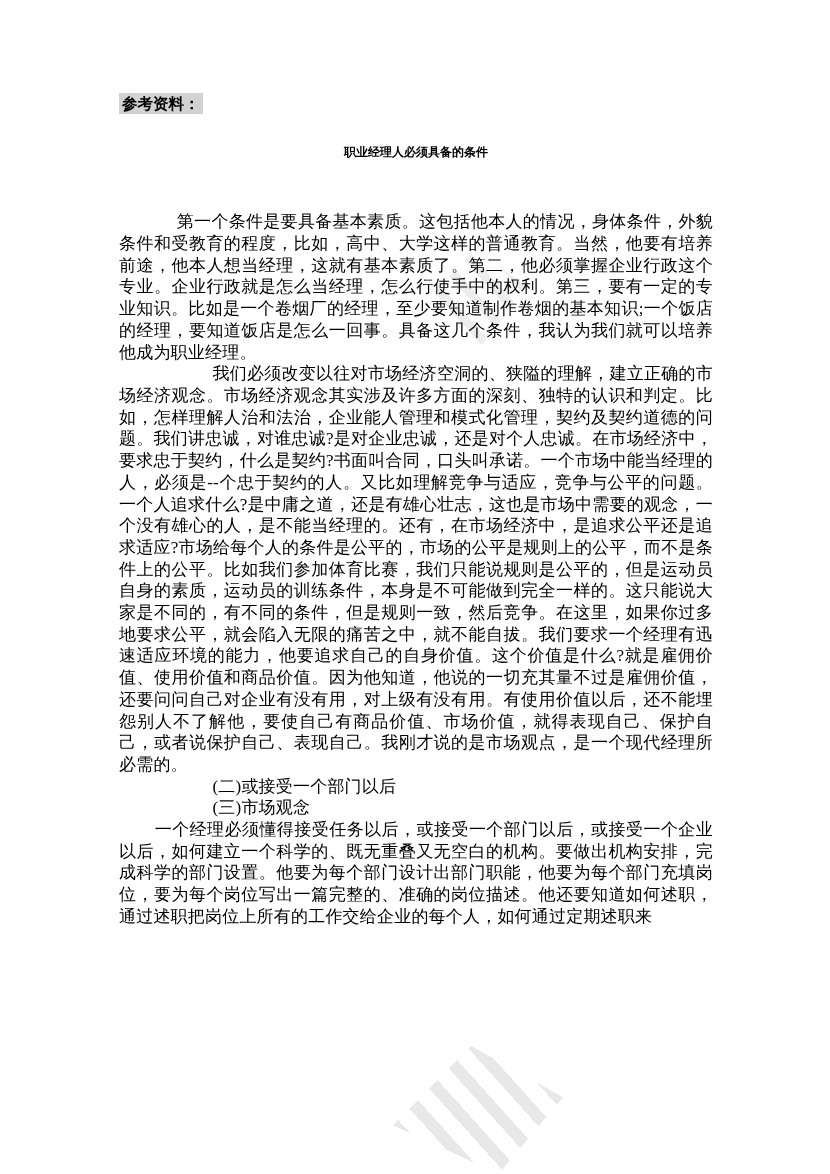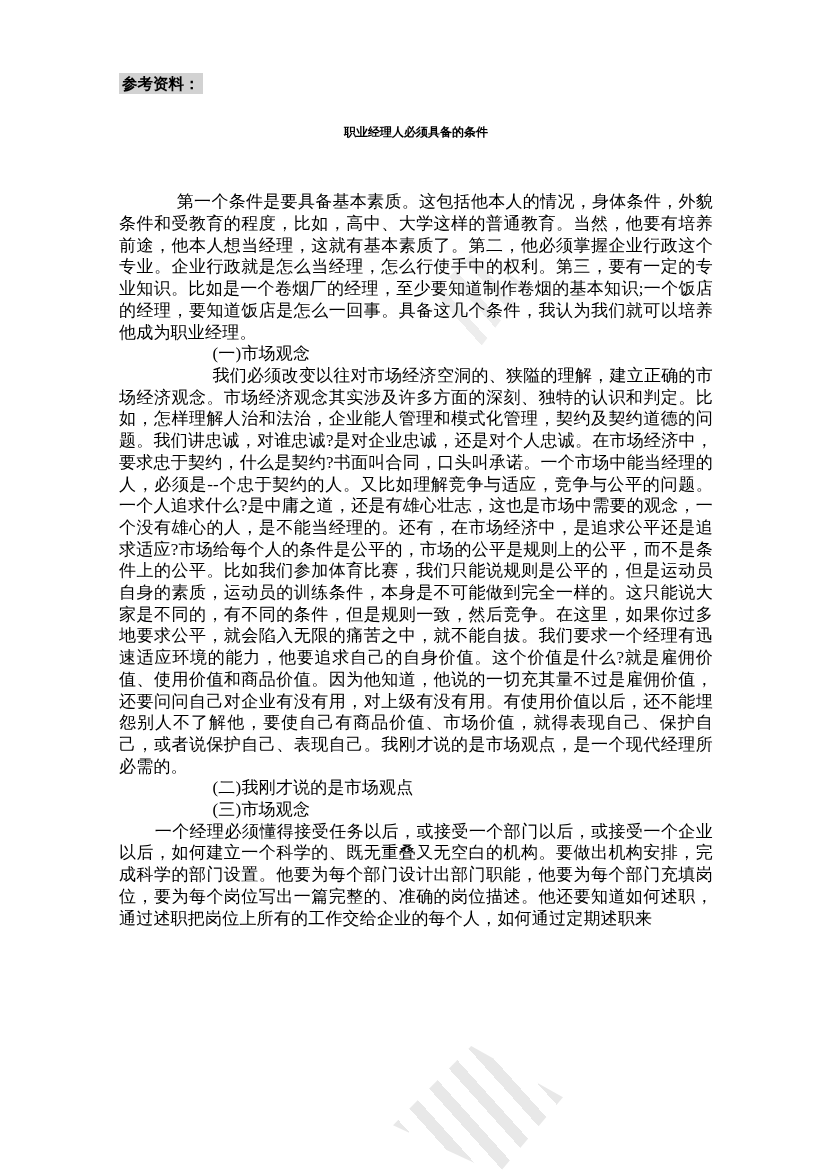--- a/index.html
+++ b/index.html
@@ -20,20 +20,21 @@
     width: 594px;
   }
   .ref-row { padding-top: 73px; }
   .ref-label {
     display: inline-block;
     background: #d2d2d2;
     font-weight: 700;
     font-size: 15.5px;
     line-height: 1.25;
     padding: 1px 3px;
+    margin-top: 20px;
   }
   .doc-title {
     margin: 27px 0 0 0;
     text-align: center;
     font-size: 12px;
     font-weight: 700;
     line-height: 22px;
   }
   .body-text {
     margin-top: 48px;
@@ -71,23 +72,22 @@
 <div class="page">
 
   <div class="ref-row">
     <span class="ref-label">参考资料：</span>
   </div>
 
   <h1 class="doc-title">职业经理人必须具备的条件</h1>
 
   <div class="body-text">
     <p class="ind-a">第一个条件是要具备基本素质。这包括他本人的情况，身体条件，外貌条件和受教育的程度，比如，高中、大学这样的普通教育。当然，他要有培养前途，他本人想当经理，这就有基本素质了。第二，他必须掌握企业行政这个专业。企业行政就是怎么当经理，怎么行使手中的权利。第三，要有一定的专业知识。比如是一个卷烟厂的经理，至少要知道制作卷烟的基本知识;一个饭店的经理，要知道饭店是怎么一回事。具备这几个条件，我认为我们就可以培养他成为职业经理。</p>
-    <p class="ind-b">(一)市场观念</p>
     <p class="ind-b">我们必须改变以往对市场经济空洞的、狭隘的理解，建立正确的市场经济观念。市场经济观念其实涉及许多方面的深刻、独特的认识和判定。比如，怎样理解人治和法治，企业能人管理和模式化管理，契约及契约道德的问题。我们讲忠诚，对谁忠诚?是对企业忠诚，还是对个人忠诚。在市场经济中，要求忠于契约，什么是契约?书面叫合同，口头叫承诺。一个市场中能当经理的人，必须是--个忠于契约的人。又比如理解竞争与适应，竞争与公平的问题。一个人追求什么?是中庸之道，还是有雄心壮志，这也是市场中需要的观念，一个没有雄心的人，是不能当经理的。还有，在市场经济中，是追求公平还是追求适应?市场给每个人的条件是公平的，市场的公平是规则上的公平，而不是条件上的公平。比如我们参加体育比赛，我们只能说规则是公平的，但是运动员自身的素质，运动员的训练条件，本身是不可能做到完全一样的。这只能说大家是不同的，有不同的条件，但是规则一致，然后竞争。在这里，如果你过多地要求公平，就会陷入无限的痛苦之中，就不能自拔。我们要求一个经理有迅速适应环境的能力，他要追求自己的自身价值。这个价值是什么?就是雇佣价值、使用价值和商品价值。因为他知道，他说的一切充其量不过是雇佣价值，还要问问自己对企业有没有用，对上级有没有用。有使用价值以后，还不能埋怨别人不了解他，要使自己有商品价值、市场价值，就得表现自己、保护自己，或者说保护自己、表现自己。我刚才说的是市场观点，是一个现代经理所必需的。</p>
-    <p class="ind-b">(二)我刚才说的是市场观点</p>
+    <p class="ind-b">(二)或接受一个部门以后</p>
     <p class="ind-b">(三)市场观念</p>
     <p class="ind-c">一个经理必须懂得接受任务以后，或接受一个部门以后，或接受一个企业以后，如何建立一个科学的、既无重叠又无空白的机构。要做出机构安排，完成科学的部门设置。他要为每个部门设计出部门职能，他要为每个部门充填岗位，要为每个岗位写出一篇完整的、准确的岗位描述。他还要知道如何述职，通过述职把岗位上所有的工作交给企业的每个人，如何通过定期述职来</p>
   </div>
 
 </div>
 
 <div class="wm wm-top"></div>
 <div class="wm wm-bottom"></div>
 
 </body></html>

